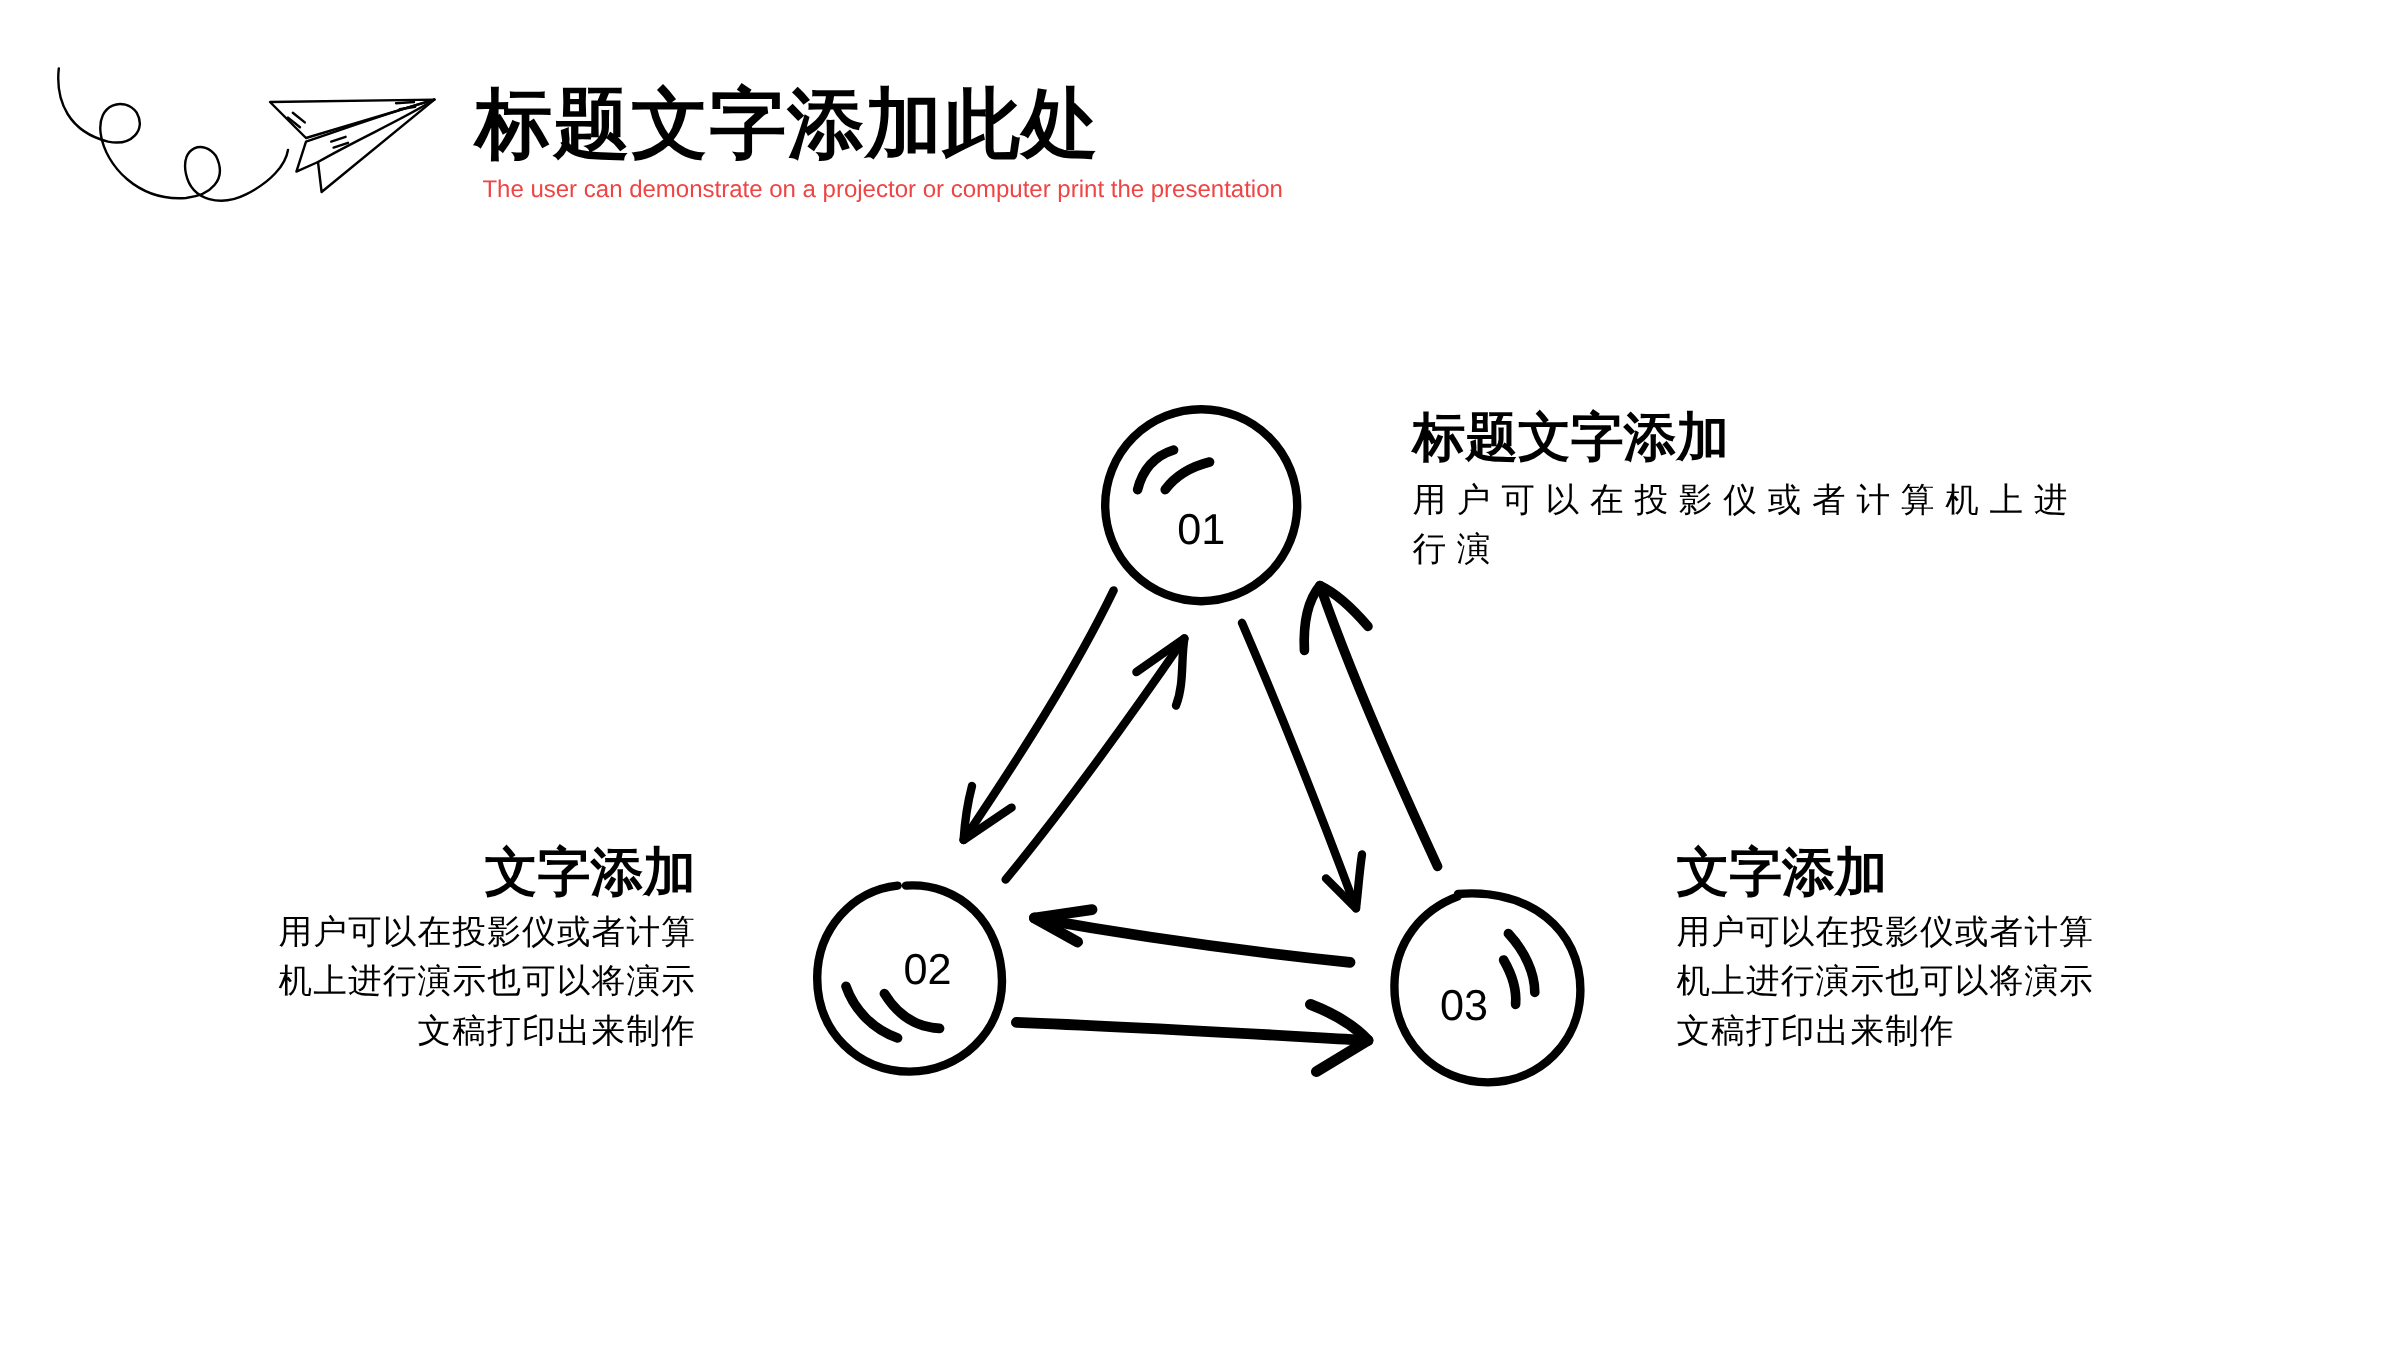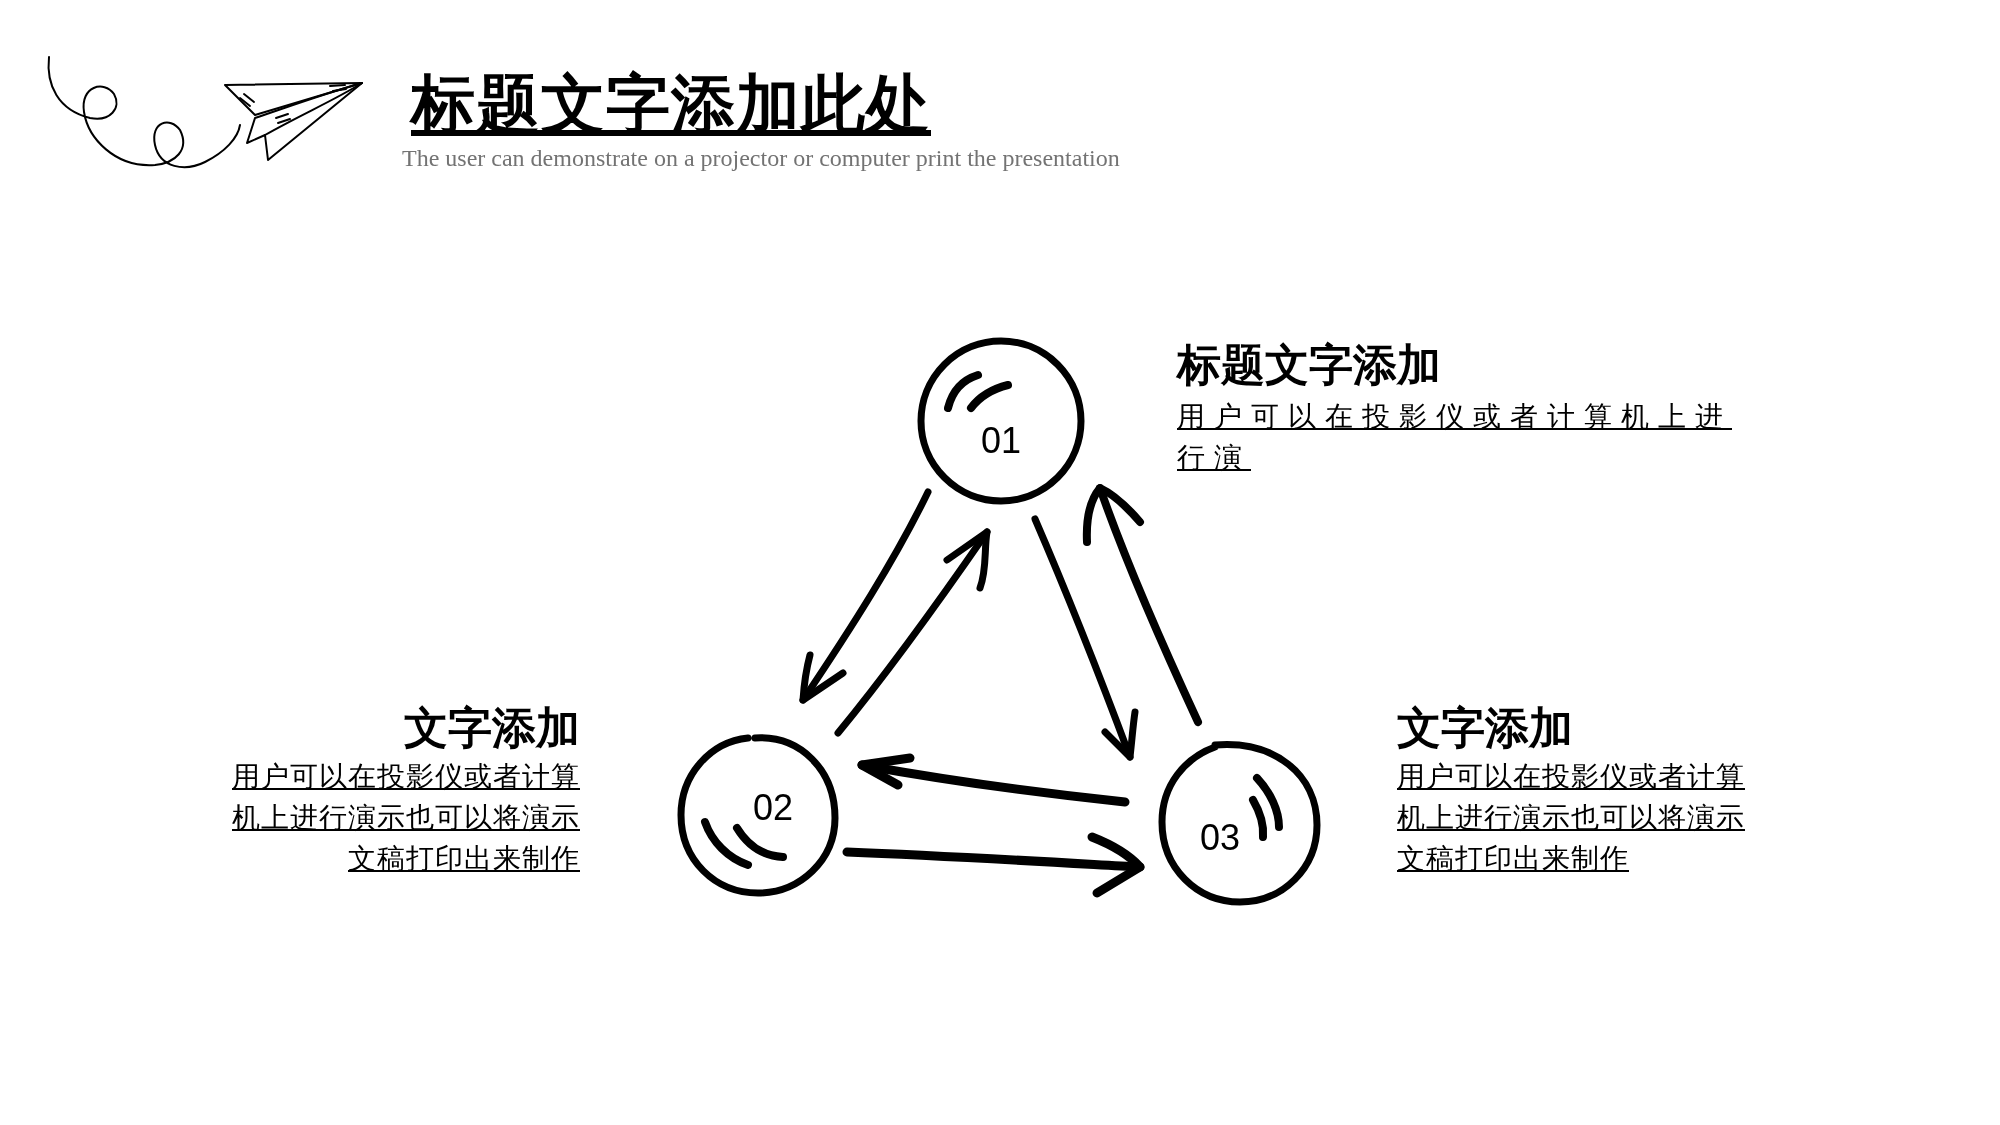--- a/index.html
+++ b/index.html
@@ -1,22 +1,22 @@
 <!DOCTYPE html>
 <html><head>
 <meta charset="utf-8">
 <style>
   html, body { margin:0; padding:0; background:#ffffff; }
   body { width:2000px; height:1125px; position:relative; overflow:hidden; font-family:"DejaVu Sans","Liberation Sans",sans-serif; color:#000; }
   .abs { position:absolute; }
   #logo { left:0; top:0; }
-  #page-title { left:411px; top:68px; font-size:64px; font-weight:bold; line-height:72px; white-space:nowrap; letter-spacing:1px;text-decoration:underline; }
-  #page-subtitle { left:402px; top:146px; width:800px; font-family:Liberation Serif, serif; font-size:24px; line-height:25px; color:#737373; }
+  #page-title { left:396px; top:68px; font-size:64px; font-weight:bold; line-height:72px; white-space:nowrap; letter-spacing:1px; }
+  #page-subtitle { left:402px; top:146px; width:800px; font-family:Liberation Sans, sans-serif; font-size:20px; line-height:25px; color:#ef4444; }
   .blk-heading { font-size:44px; font-weight:bold; line-height:44px; white-space:nowrap; }
-  .blk-body { font-size:28px; line-height:41px;text-decoration:underline; }
+  .blk-body { font-size:28px; line-height:41px; }
   #block-top { left:1177px; top:343px; width:560px; }
   #block-top .blk-body { letter-spacing:9px; margin-top:9px; }
   #block-left { left:200px; top:706px; width:380px; text-align:right; }
   #block-left .blk-body { letter-spacing:1px; margin-top:6px; }
   #block-right { left:1397px; top:706px; width:380px; }
   #block-right .blk-body { letter-spacing:1px; margin-top:6px; }
   #diagram { left:0; top:0; }
   .node-label { font-family:"Liberation Sans",sans-serif; font-size:36px; }
 </style>
 </head>

